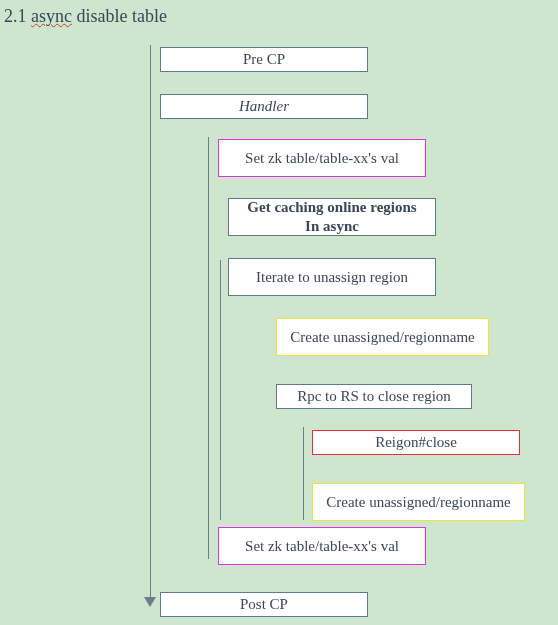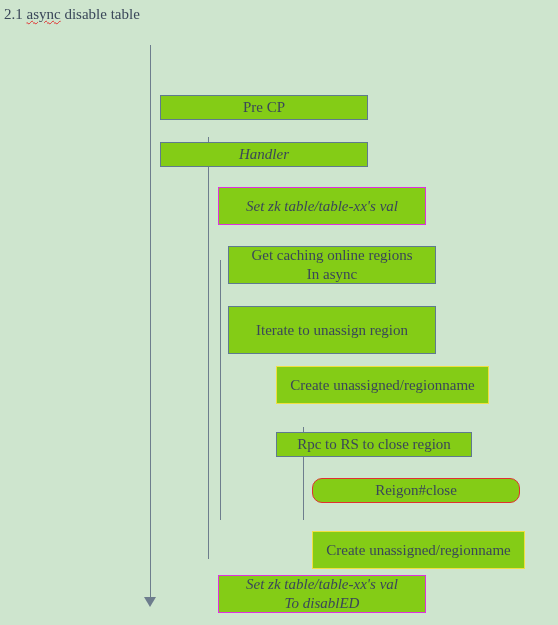--- a/index.html
+++ b/index.html
@@ -9,43 +9,42 @@
     color: #3a4759;
     width: 558px;
     height: 625px;
     position: relative;
     overflow: hidden;
   }
   .title {
     position: absolute;
     top: 6px;
     left: 4px;
-    font-size: 15px;
+    font-size: 18px;
   }
   .title .underline-red {
     text-decoration: underline wavy #e03030;
     text-decoration-thickness: 1px;
   }
   .box {
     position: absolute;
-    background: #84cc16;
+    background: #ffffff;
     border: 1px solid #5f7a8f;
     display: flex;
     flex-direction: column;
     align-items: center;
     justify-content: center;
     font-size: 15px;
     line-height: 1.25;
     text-align: center;
     padding: 0 4px;
-    margin-top: 48px;
   }
-  .box.magenta { border-color: #e030e0; font-style: italic; }
+  .box.magenta { border-color: #e030e0; }
   .box.yellow  { border-color: #f0e040; }
-  .box.red     { border-color: #e03030; border-radius: 10px; }
+  .box.red     { border-color: #e03030; }
   .vline {
     position: absolute;
     width: 1px;
     background: #6d7d8d;
   }
   .arrowhead {
     position: absolute;
     width: 0; height: 0;
     border-left: 6px solid transparent;
     border-right: 6px solid transparent;
@@ -70,26 +69,26 @@
 </div>
 
 <div class="box" style="left:160px; top:94px; width:208px; height:25px;font-style:italic;">
   <span>Handler</span>
 </div>
 
 <div class="box magenta" style="left:218px; top:139px; width:208px; height:38px;">
   <span>Set zk table/table-xx's val</span>
 </div>
 
-<div class="box" style="left:228px; top:198px; width:208px; height:38px;">
+<div class="box" style="left:228px; top:198px; width:208px; height:38px;font-weight:bold;">
   <span>Get caching online regions</span>
   <span>In async</span>
 </div>
 
-<div class="box" style="left:228px; top:258px; width:208px; height:48px;">
+<div class="box" style="left:228px; top:258px; width:208px; height:38px;">
   <span>Iterate to unassign region</span>
 </div>
 
 <div class="box yellow" style="left:276px; top:318px; width:213px; height:38px;">
   <span>Create unassigned/regionname</span>
 </div>
 
 <div class="box" style="left:276px; top:384px; width:196px; height:25px;">
   <span>Rpc to RS to close region</span>
 </div>
@@ -97,18 +96,17 @@
 <div class="box red" style="left:312px; top:430px; width:208px; height:25px;">
   <span>Reigon#close</span>
 </div>
 
 <div class="box yellow" style="left:312px; top:483px; width:213px; height:38px;">
   <span>Create unassigned/regionname</span>
 </div>
 
 <div class="box magenta" style="left:218px; top:527px; width:208px; height:38px;">
   <span>Set zk table/table-xx's val</span>
-  <span>To disablED</span>
 </div>
 
 <div class="box" style="left:160px; top:592px; width:208px; height:25px;">
   <span>Post CP</span>
 </div>
 
 </body></html>

